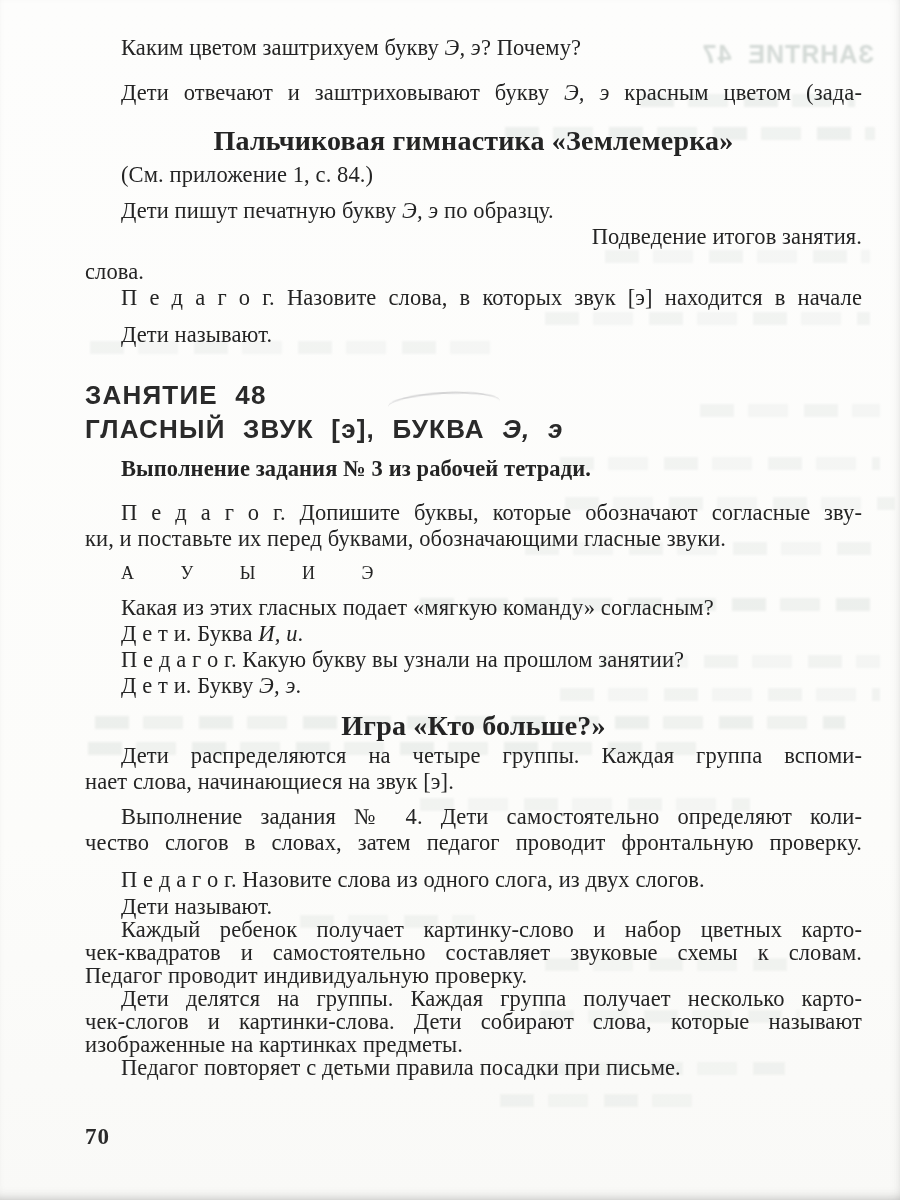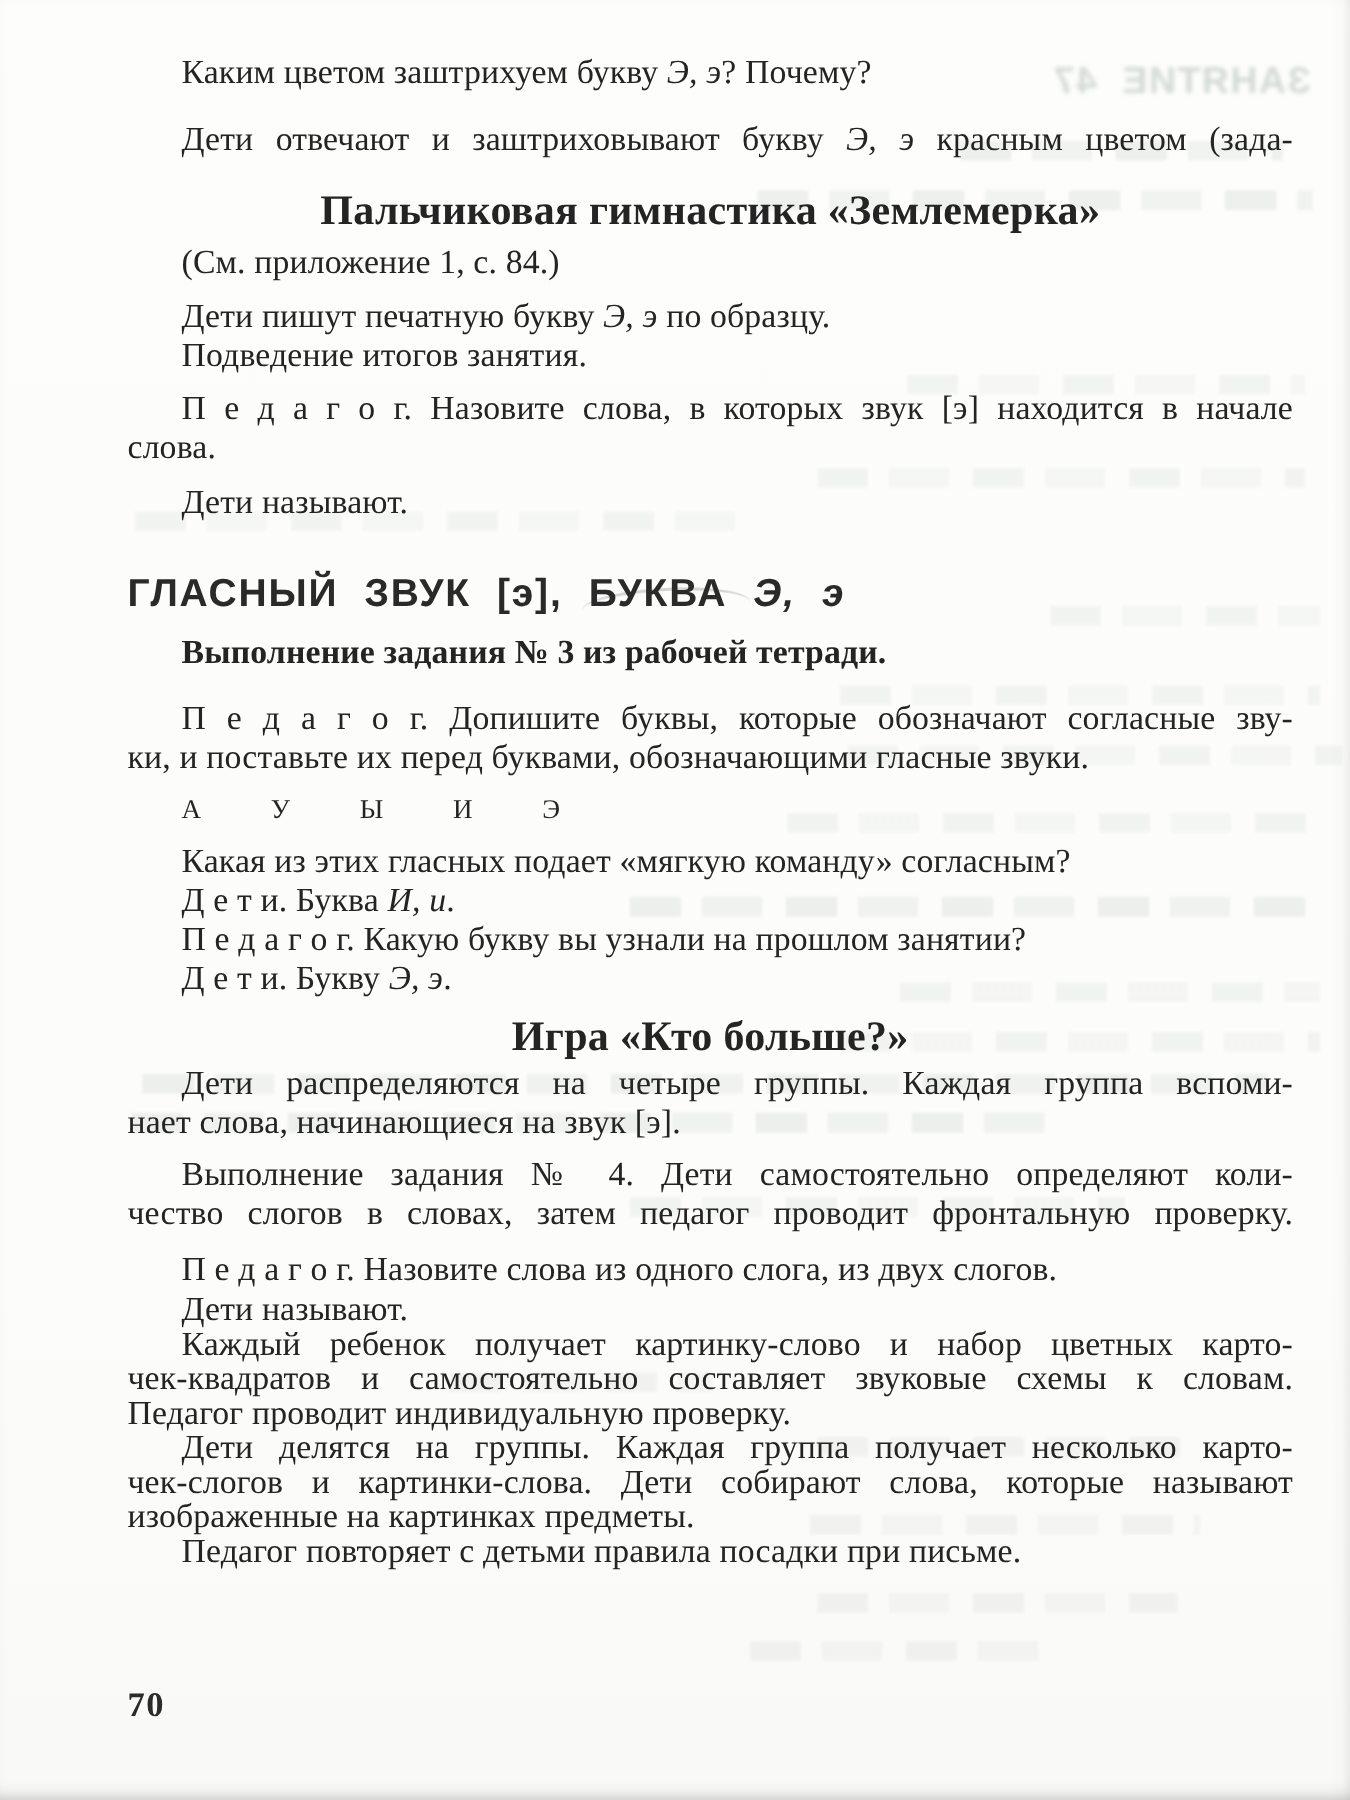--- a/index.html
+++ b/index.html
@@ -37,21 +37,21 @@
     font-size:18px;line-height:26px;padding-left:36px;letter-spacing:.5px;
   }
   .letters-row span{margin-right:46px;}
   .page-number{
     position:absolute;left:85px;top:1124px;
     font-size:23px;font-weight:bold;color:#2b2b2b;letter-spacing:1px;
     font-family:"Liberation Serif","DejaVu Serif",serif;z-index:2;
   }
   
   #b1{margin-top:35px;} #b2{margin-top:19px;} #b3{margin-top:20px;}
-  #b4{margin-top:6px;}  #b5{margin-top:10px;} #b6{margin-top:0;}
+  #b4{margin-top:6px;}  #b5{margin-top:10px;} #b6{margin-top:0;text-align:right;}
   #b7{margin-top:9px;}  #b8{margin-top:11px;} #b9{margin-top:30px;}
   #b10{margin-top:10px;font-weight:bold;} #b11{margin-top:18px;} #b12{margin-top:8px;}
   #b13{margin-top:9px;} #b17{margin-top:13px;} #b18{margin-top:3px;}
   #b19{margin-top:9px;} #b20{margin-top:11px;} #b21{margin-top:2px;}
   
   .ghost{
     position:absolute;height:13px;z-index:1;opacity:.5;filter:blur(1.1px);
     background:repeating-linear-gradient(90deg,
       rgba(148,164,156,.30) 0 34px, rgba(148,164,156,0) 34px 48px,
       rgba(148,164,156,.24) 48px 88px, rgba(148,164,156,0) 88px 104px);
@@ -106,27 +106,28 @@
     </div>
 
     <div id="b3" class="h-center">Пальчиковая гимнастика «Землемерка»</div>
 
     <div id="b4" class="bl ind">(См. приложение 1, с. 84.)</div>
 
     <div id="b5" class="bl ind"><span>Дети пишут печатную букву </span><span class="it">Э, э</span><span> по образцу.</span></div>
     <div id="b6" class="bl ind">Подведение итогов занятия.</div>
 
     <div id="b7">
+      <div class="bl">слова.</div>
       <div class="bl ind jl">П е д а г о г. Назовите слова, в которых звук [э] находится в начале</div>
-      <div class="bl">слова.</div>
     </div>
 
     <div id="b8" class="bl ind">Дети называют.</div>
 
     <div id="b9">
+      <div class="lesson-title">ЗАНЯТИЕ 48</div>
       <div class="lesson-title"><span>ГЛАСНЫЙ ЗВУК [э], БУКВА </span><span class="it">Э, э</span></div>
     </div>
 
     <div id="b10" class="bl ind">Выполнение задания № 3 из рабочей тетради.</div>
 
     <div id="b11">
       <div class="bl ind jl">П е д а г о г. Допишите буквы, которые обозначают согласные зву-</div>
       <div class="bl">ки, и поставьте их перед буквами, обозначающими гласные звуки.</div>
     </div>
 

